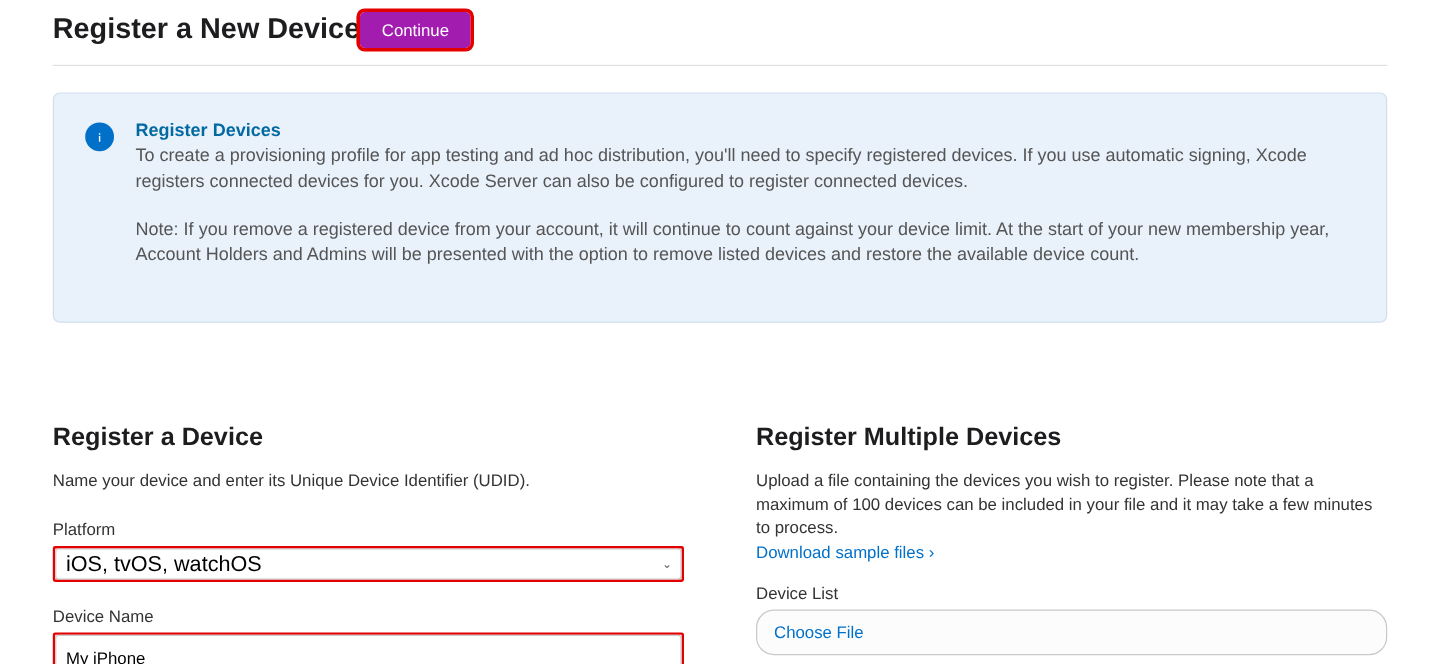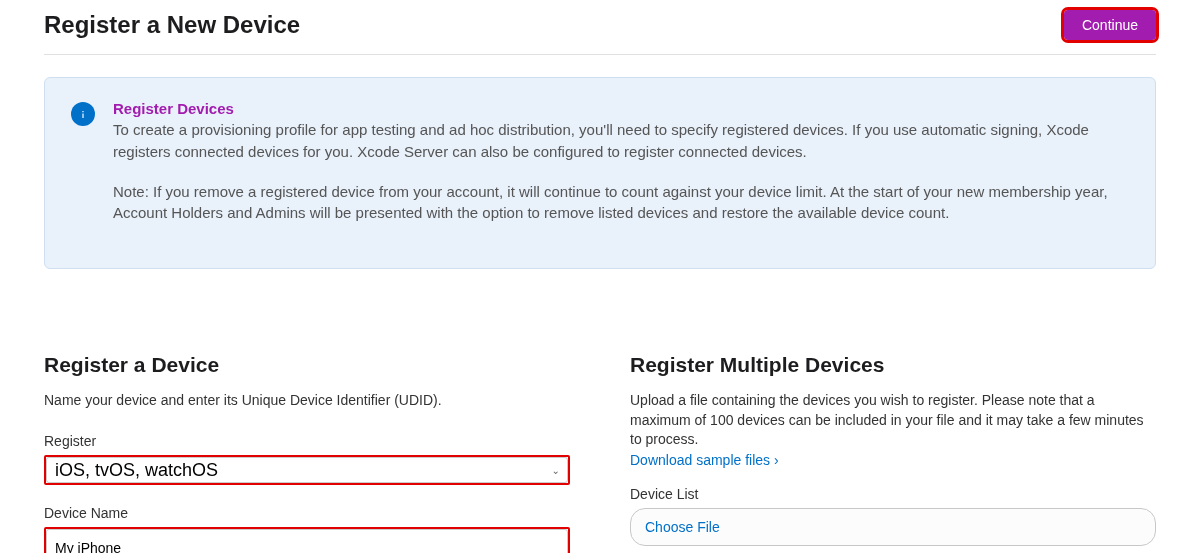--- a/index.html
+++ b/index.html
@@ -12,21 +12,21 @@
       background: #fff;
       color: #1d1d1f;
       width: 1200px;
       font-size: 14px;
     }
     .container {
       padding: 0 44px 20px 44px;
     }
     .header {
       display: flex;
-      justify-content: space-between;
+      justify-content: flex-start;
       align-items: center;
       padding: 10px 0 14px 0;
       border-bottom: 1px solid #e0e0e0;
       margin-bottom: 22px;
     }
     .header h1 {
       font-size: 24px;
       font-weight: 600;
       color: #1d1d1f;
     }
@@ -63,21 +63,21 @@
     }
     .info-icon svg {
       width: 14px;
       height: 14px;
     }
     .info-content {
       color: #444;
     }
     .info-title {
       font-weight: 600;
-      color: #a21caf;
+      color: #0369a1;
       margin-bottom: 2px;
       font-size: 15px;
     }
     .info-para {
       font-size: 15px;
       line-height: 1.45;
       color: #555;
       margin-bottom: 18px;
     }
     .info-para:last-child {
@@ -222,21 +222,21 @@
       <div class="info-para">Note: If you remove a registered device from your account, it will continue to count against your device limit. At the start of your new membership year, Account Holders and Admins will be presented with the option to remove listed devices and restore the available device count.</div>
     </div>
   </div>
 
   <div class="columns">
     <div class="col col-left">
       <h2 class="section-title">Register a Device</h2>
       <p class="section-desc">Name your device and enter its Unique Device Identifier (UDID).</p>
 
       <div class="field-group">
-        <label class="field-label">Register</label>
+        <label class="field-label">Platform</label>
         <div class="select-wrap">
           <select class="select">
             <option>iOS, tvOS, watchOS</option>
           </select>
           <span class="select-chevron">⌄</span>
         </div>
       </div>
 
       <div class="field-group">
         <label class="field-label">Device Name</label>

